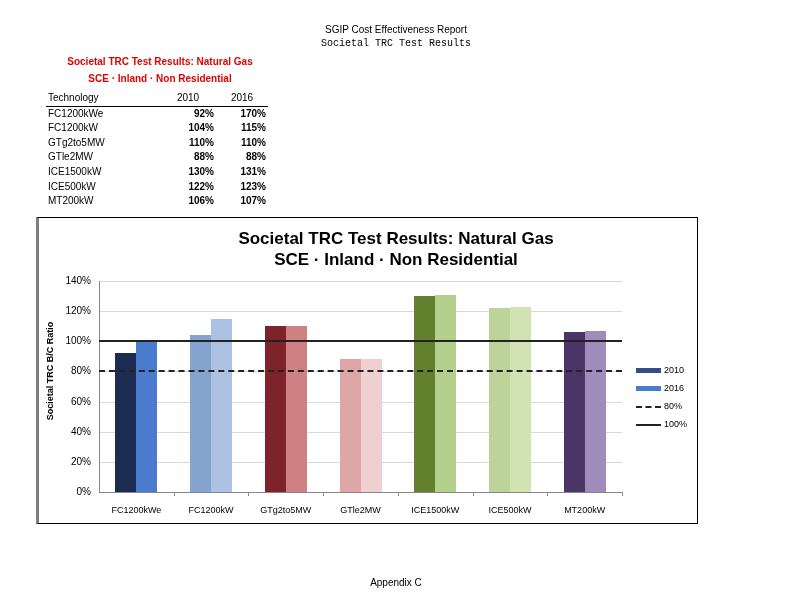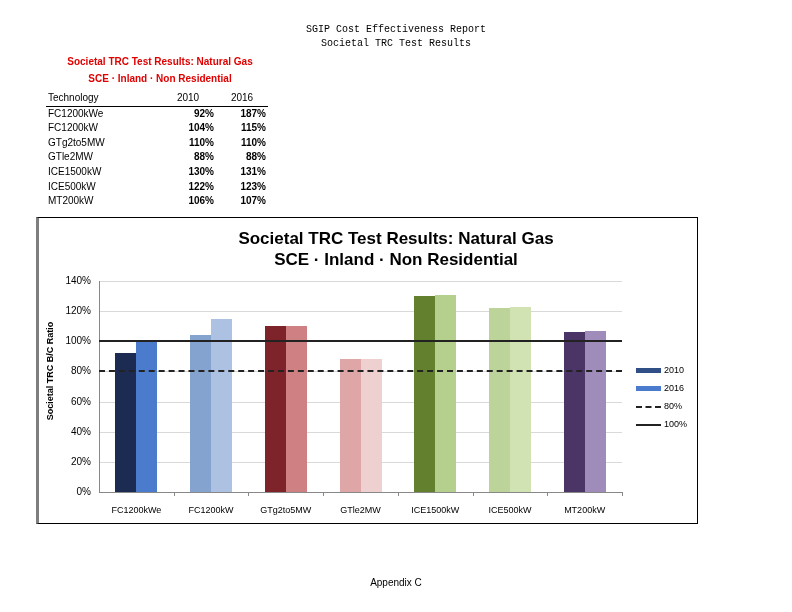--- a/index.html
+++ b/index.html
@@ -25,39 +25,39 @@
   .leg-item { position:absolute; left:636px; font-size:9px; height:12px; line-height:12px; }
   .leg-sw { display:inline-block; width:25px; height:5px; vertical-align:middle; margin-right:3px; }
   .leg-dash { display:inline-block; width:25px; border-top:2px dashed #222; vertical-align:middle; margin-right:3px; }
   .leg-solid { display:inline-block; width:25px; border-top:2px solid #222; vertical-align:middle; margin-right:3px; }
   .footer { position:absolute; top:577px; left:0; width:792px; text-align:center; font-size:10px; }
   .hatch { background-image: repeating-linear-gradient(0deg, rgba(255,255,255,0.45) 0 1px, transparent 1px 4px), repeating-linear-gradient(90deg, rgba(255,255,255,0.45) 0 1px, transparent 1px 4px); }
 </style>
 </head>
 <body>
 
-<div class="hdr" style="top:23px;font-family:Liberation Mono, monospace;">SGIP Cost Effectiveness Report</div>
+<div class="hdr" style="top:23px;">SGIP Cost Effectiveness Report</div>
 <div class="hdr" style="top:37px;font-family:Liberation Mono, monospace;">Societal TRC Test Results</div>
 
 <div class="tbl-title" style="top:56px;">Societal TRC Test Results:  Natural Gas</div>
 <div class="tbl-title" style="top:73px;">SCE · Inland · Non Residential</div>
 
 <table class="t">
   <thead>
     <tr>
       <th style="width:110px">Technology</th>
       <th class="num" style="width:52px">2010</th>
       <th class="num" style="width:48px">2016</th>
     </tr>
   </thead>
   <tbody id="tbody">
       <tr>
         <td>FC1200kWe</td>
         <td class="num">92%</td>
-        <td class="num">187%</td>
+        <td class="num">170%</td>
       </tr>
       <tr>
         <td>FC1200kW</td>
         <td class="num">104%</td>
         <td class="num">115%</td>
       </tr>
       <tr>
         <td>GTg2to5MW</td>
         <td class="num">110%</td>
         <td class="num">110%</td>

